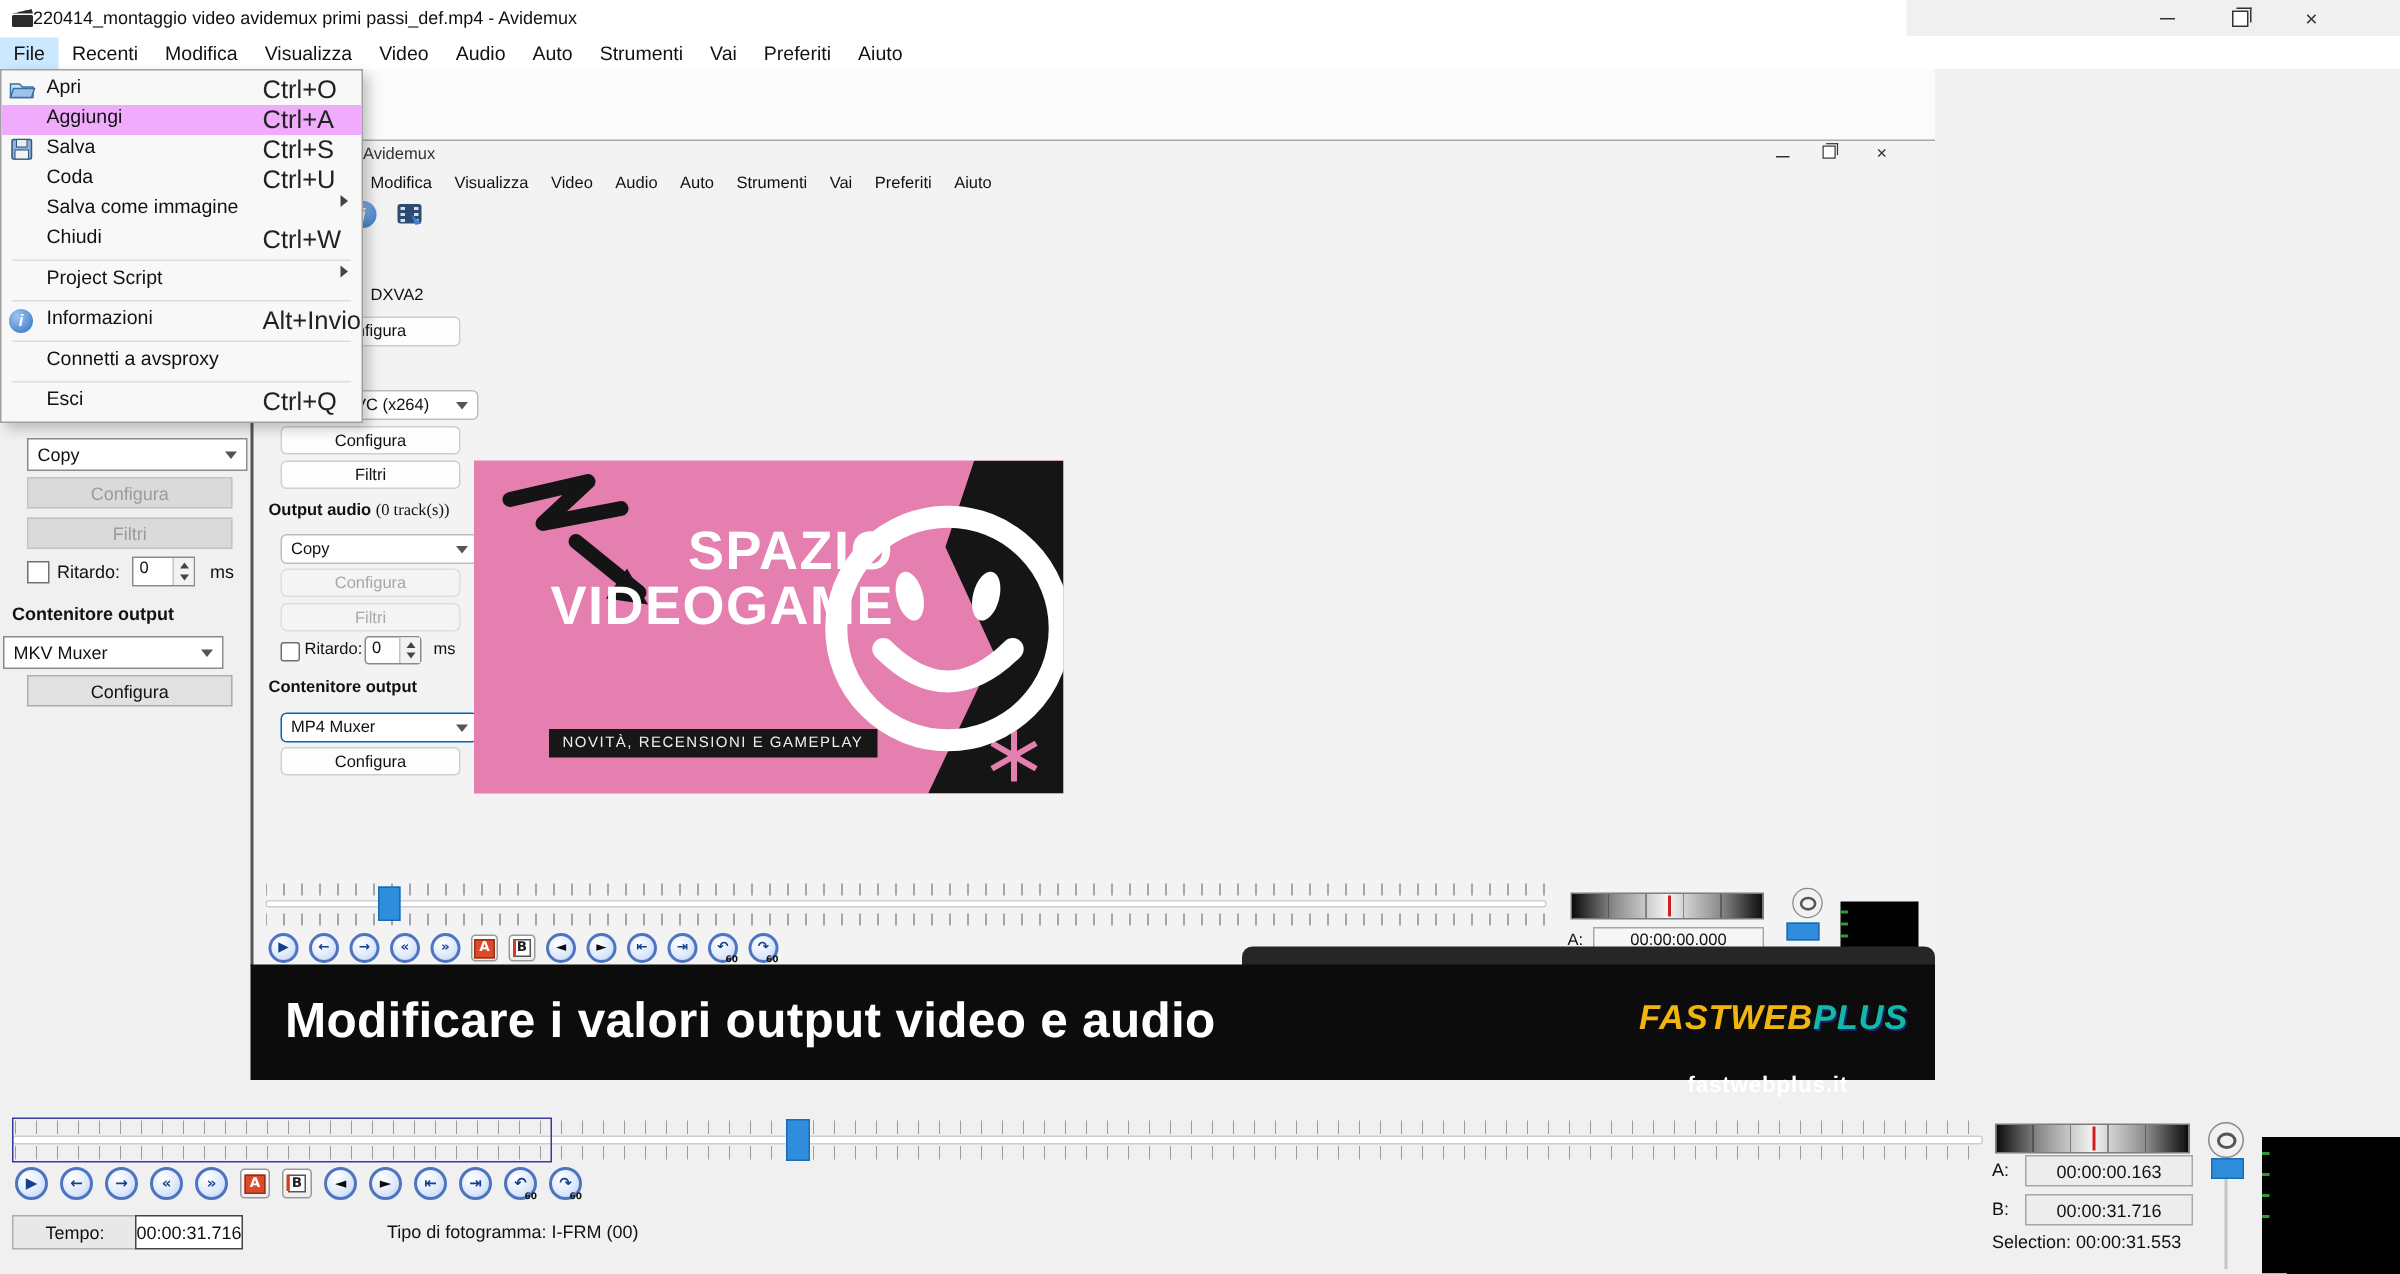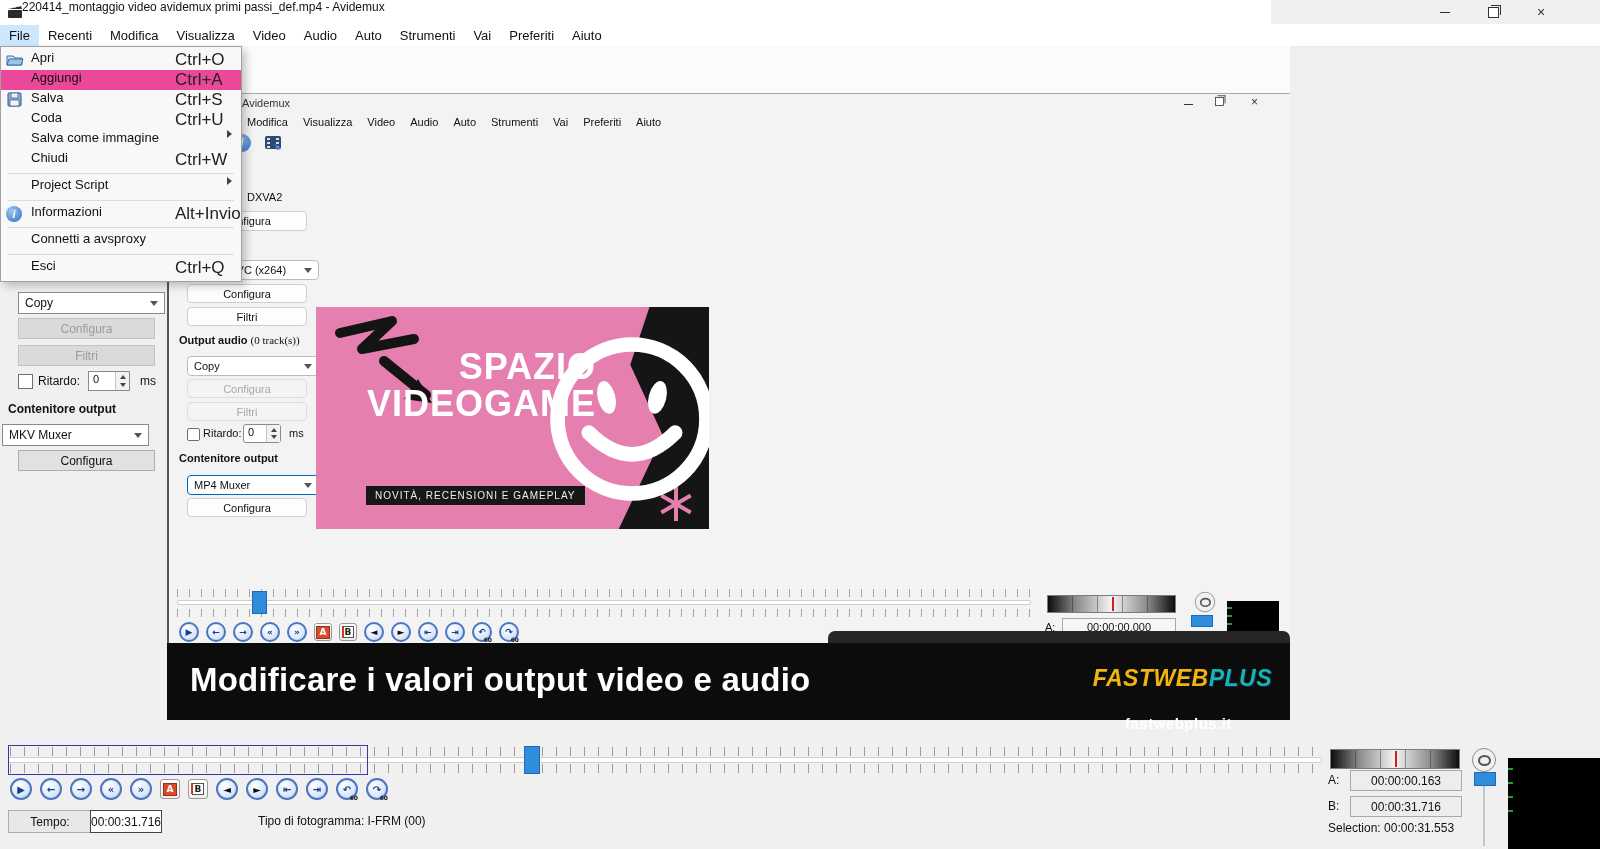--- a/index.html
+++ b/index.html
@@ -1,37 +1,37 @@
 <!DOCTYPE html>
 <html><head>
 <meta charset="utf-8">
 <style>
   html,body{margin:0;padding:0;}
   body{width:1600px;height:849px;position:relative;background:#f0f0f0;
        font-family:"Liberation Sans",sans-serif;color:#111;overflow:hidden;}
   .abs{position:absolute;}
 
   
-  .titlebar{left:0;top:0;width:1271px;height:24px;background:#ffffff;display:flex;}
+  .titlebar{left:0;top:0;width:1271px;height:24px;background:#ffffff;display:flex;align-items:center;}
   .titlebar .title{font-size:12px;margin-left:6px;}
   .wc{width:46px;height:24px;display:flex;align-items:center;justify-content:center;}
   .wc .bar{width:10px;height:1px;background:#333;}
   .wc .box{width:9px;height:9px;border:1px solid #333;position:relative;background:#fff;}
   .wc .box::before{content:"";position:absolute;left:2px;top:-3px;width:9px;height:9px;border:1px solid #333;border-bottom:none;border-left:none;}
   .wc .x{font-size:14px;color:#333;line-height:1;}
 
   
   .menubar{left:0;top:24px;width:1600px;height:22px;background:#fff;border-bottom:1px solid #ececec;display:flex;align-items:center;font-size:13px;}
   .menubar span{padding:3px 9px;}
   .menubar .active{background:#cce8ff;}
 
   
   .fm{left:0;top:46px;width:240px;background:#f8f8f8;border:1px solid #a0a0a0;box-shadow:4px 4px 8px rgba(0,0,0,.22);z-index:60;padding:3px 0;}
   .fm-row{height:20px;display:flex;align-items:flex-start;font-size:13px;padding-left:30px;position:relative;}
-  .fm-row.hl{background:#ec4899;}
+  .fm-row.hl{background:#f0abfc;}
   .fm-row .sc{position:absolute;left:174px;font-size:17px;color:#222;}
   .fm-sep{height:1px;background:#dcdcdc;margin:3px 7px;}
   .fm-icon{position:absolute;left:5px;top:2px;width:18px;height:16px;}
   .fm-arrow{position:absolute;right:9px;width:0;height:0;border-top:4px solid transparent;border-bottom:4px solid transparent;border-left:5px solid #444;}
 
   
   .combo{background:#fff;border:1px solid #8a8a8a;display:flex;align-items:center;justify-content:space-between;padding:0 6px;font-size:12px;}
   .combo.w11{border:1px solid #bdbdbd;border-radius:4px;font-size:11px;}
   .combo.focus{border:1px solid #0067c0;}
   .chev{width:0;height:0;border-left:4px solid transparent;border-right:4px solid transparent;border-top:5px solid #555;}

